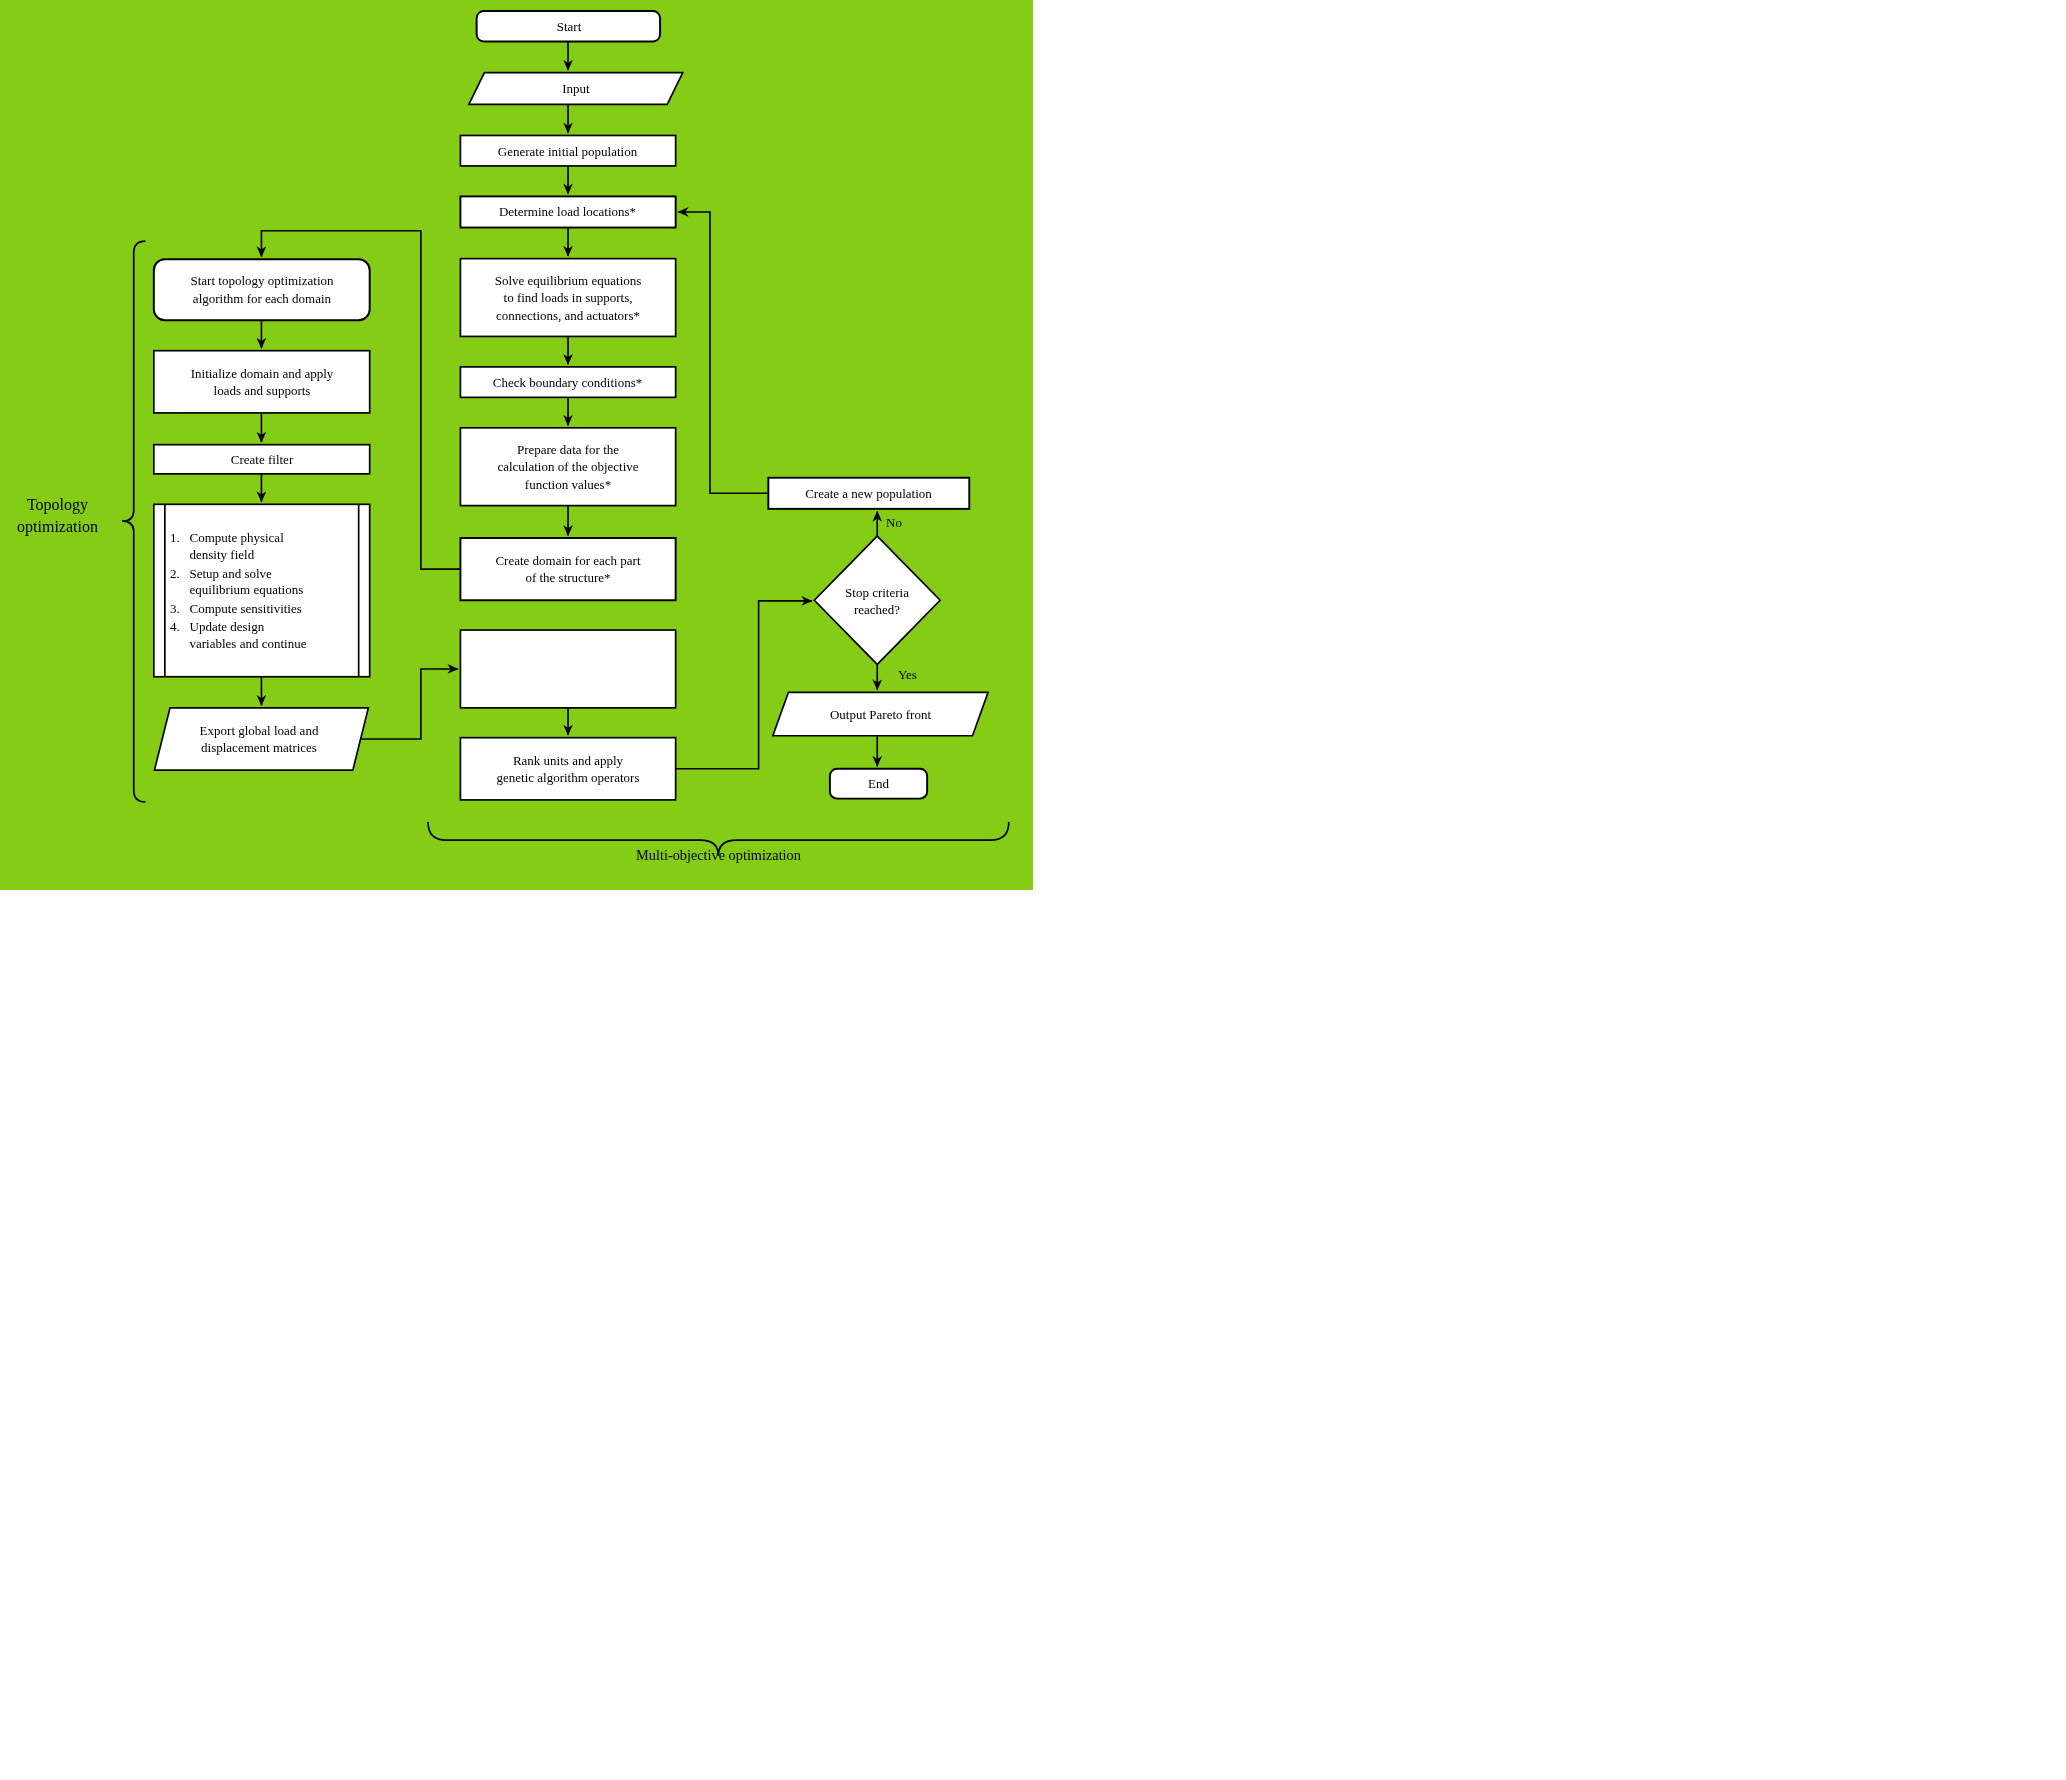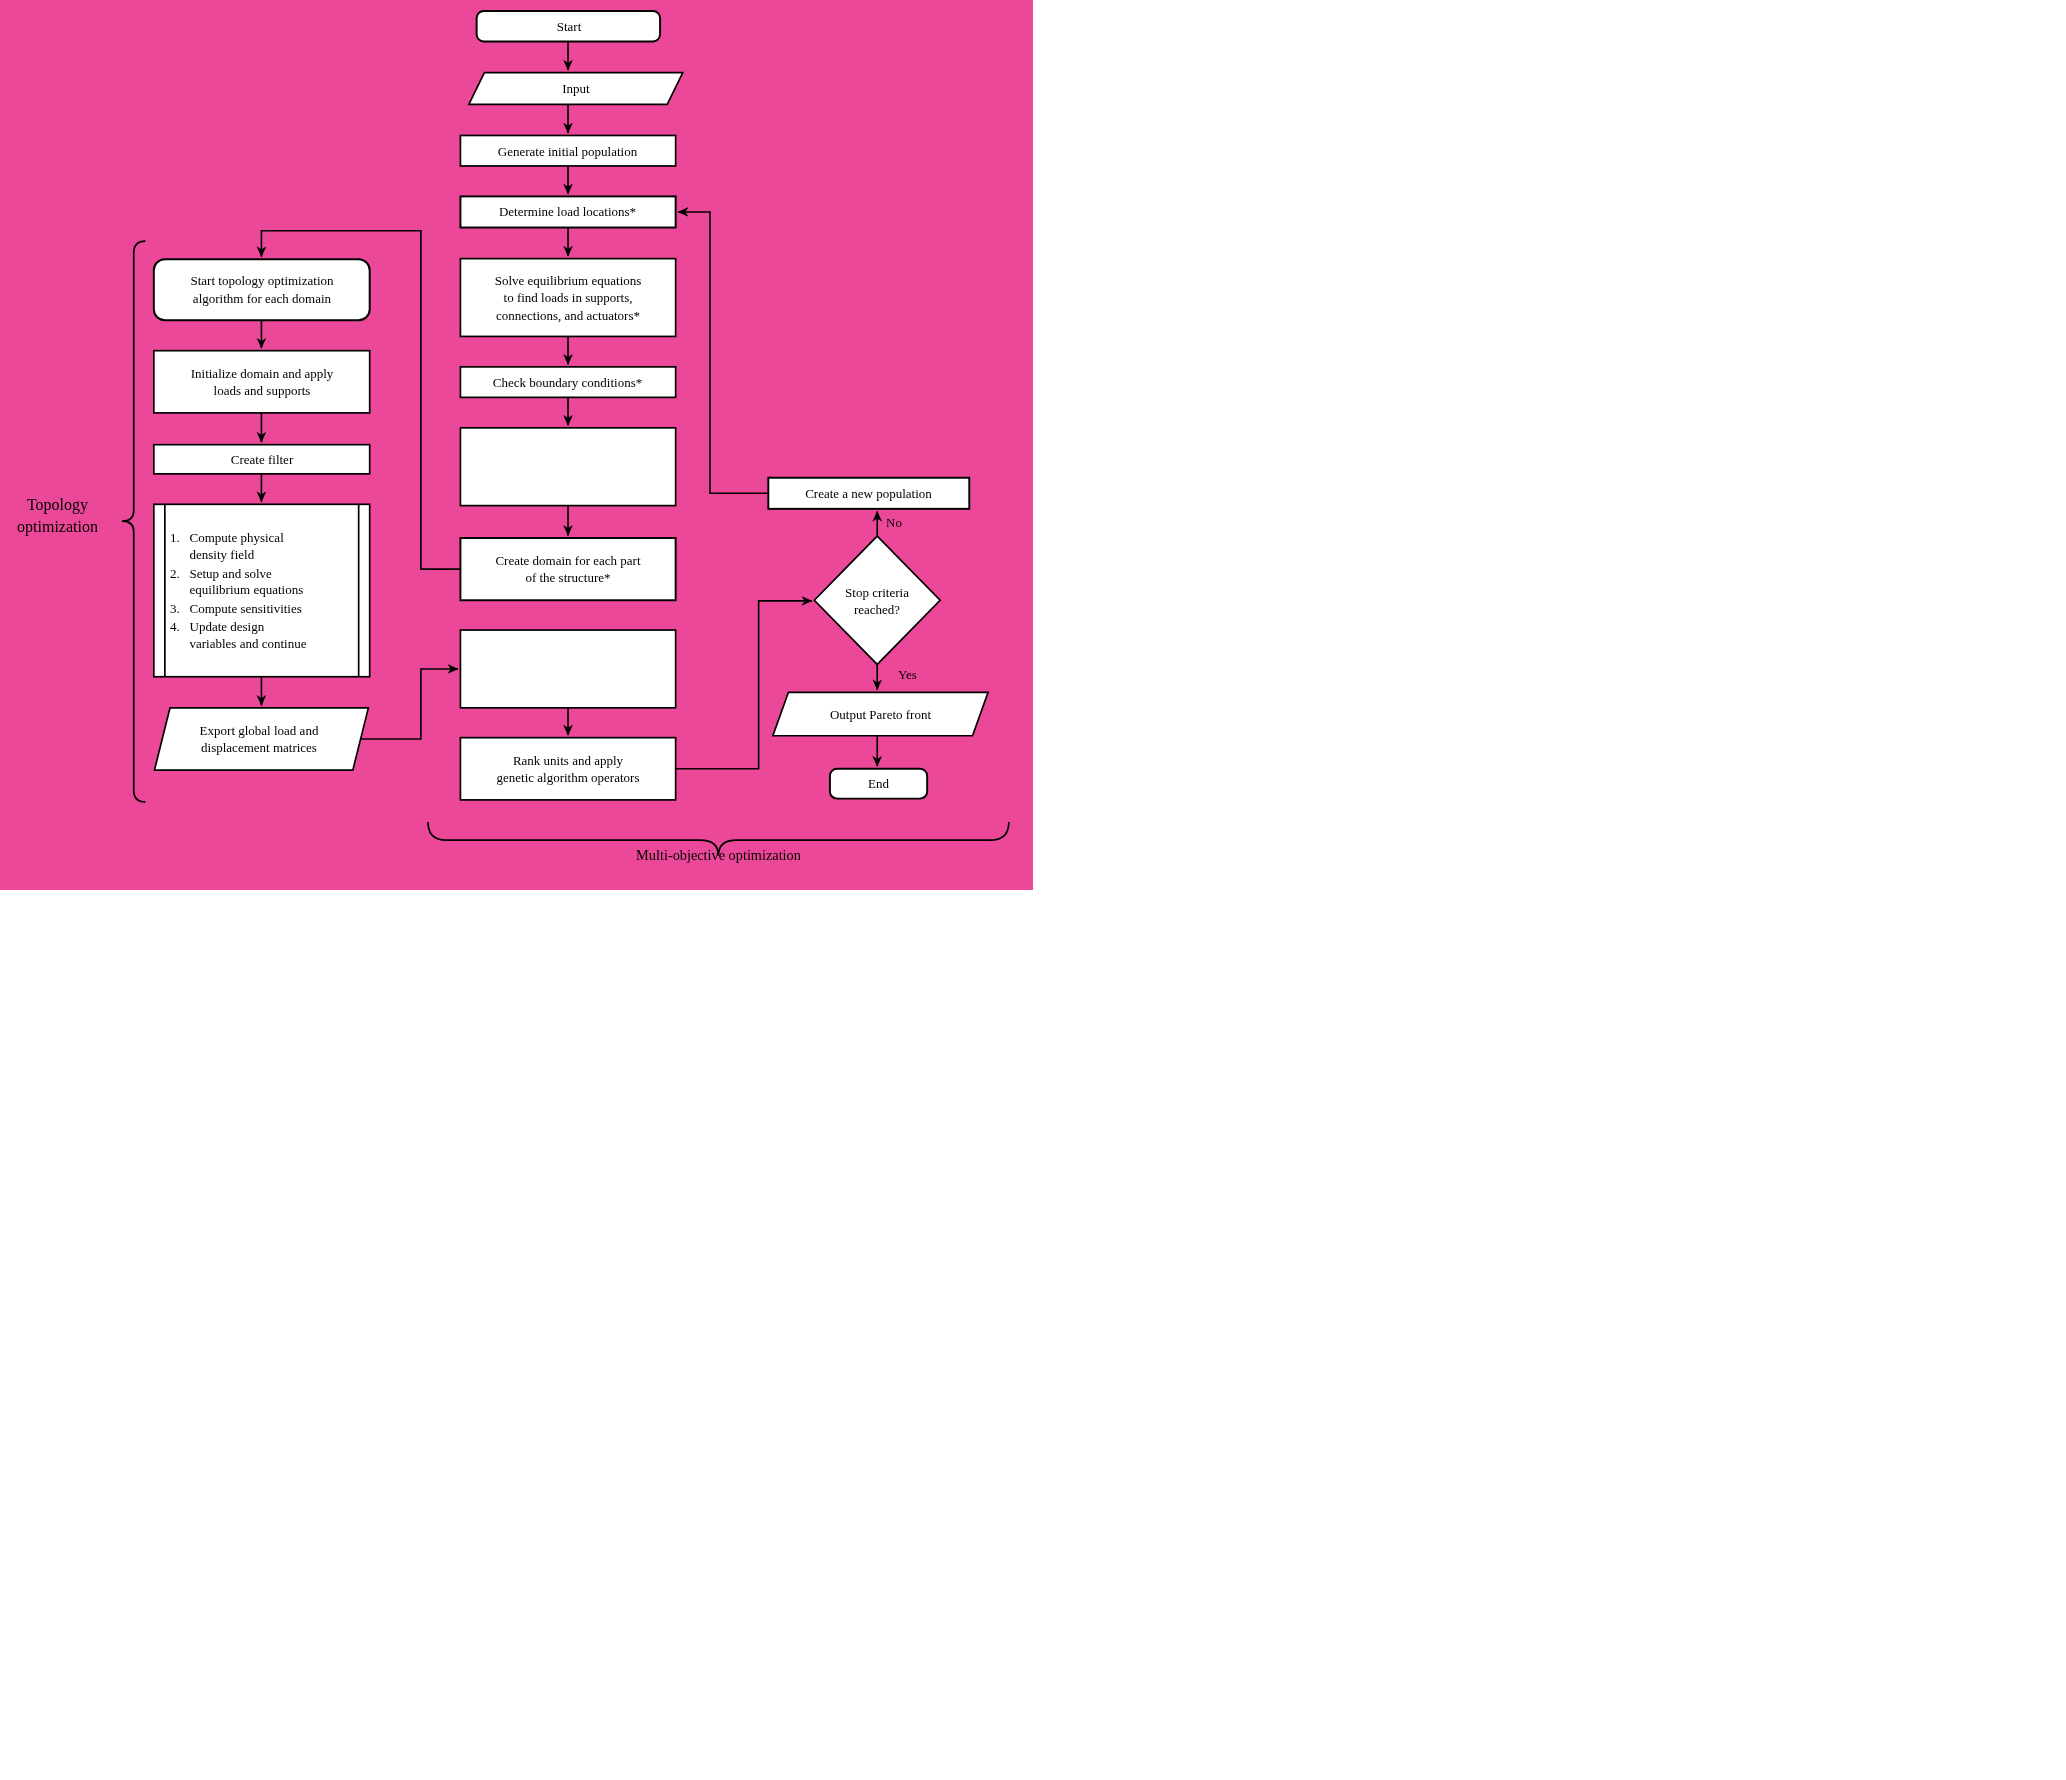--- a/index.html
+++ b/index.html
@@ -1,16 +1,16 @@
 <!DOCTYPE html>
 <html style="font-size:10.4px"><head>
 <meta charset="utf-8">
 <style>
   html,body{margin:0;padding:0;background:#ffffff;}
-  #page{position:relative;width:1033px;height:890px;background:#ec4899;overflow:hidden;
+  #page{position:relative;width:1033px;height:890px;background:#84cc16;overflow:hidden;
         font-family:"Liberation Serif","DejaVu Serif",serif;color:#000;}
   #canvas{position:absolute;left:0;top:0;}
   .node{position:absolute;display:flex;align-items:center;justify-content:center;
         text-align:center;white-space:pre-line;font-size:13px;line-height:1.32;color:#000;}
   .steps{position:absolute;left:170px;top:511px;width:187px;height:161px;
          display:flex;flex-direction:column;justify-content:center;gap:1.3px;font-size:13px;line-height:1.3;}
   .step{display:flex;align-items:flex-start;text-align:left;}
   .step .num{flex:0 0 19.5px;}
   .step .txt{white-space:pre-line;}
   .note{position:absolute;left:757px;top:15.6px;width:228px;font-size:13.6px;line-height:1.6;
@@ -85,20 +85,23 @@
   </svg>
 
   <div class="node" style="left:477px;top:11px;width:184px;height:30.5px;">Start</div>
   <div class="node" style="left:469px;top:73px;width:214px;height:32px;">Input</div>
   <div class="node" style="left:460px;top:136px;width:215px;height:30.5px;">Generate initial population</div>
   <div class="node" style="left:460px;top:196px;width:215px;height:31px;">Determine load locations*</div>
   <div class="node" style="left:464px;top:259px;width:208px;height:78px;">Solve equilibrium equations
 to find loads in supports,
 connections, and actuators*</div>
   <div class="node" style="left:460px;top:367px;width:215px;height:30.5px;">Check boundary conditions*</div>
+  <div class="node" style="left:464px;top:428px;width:208px;height:78px;">Prepare data for the
+calculation of the objective
+function values*</div>
   <div class="node" style="left:464px;top:538px;width:208px;height:62px;">Create domain for each part
 of the structure*</div>
   <div class="node" style="left:464px;top:738px;width:208px;height:62px;">Rank units and apply
 genetic algorithm operators</div>
 
   <div class="node" style="left:158px;top:259px;width:208px;height:61px;">Start topology optimization
 algorithm for each domain</div>
   <div class="node" style="left:158px;top:351px;width:208px;height:62px;">Initialize domain and apply
 loads and supports</div>
   <div class="node" style="left:154px;top:445px;width:216px;height:29px;">Create filter</div>

